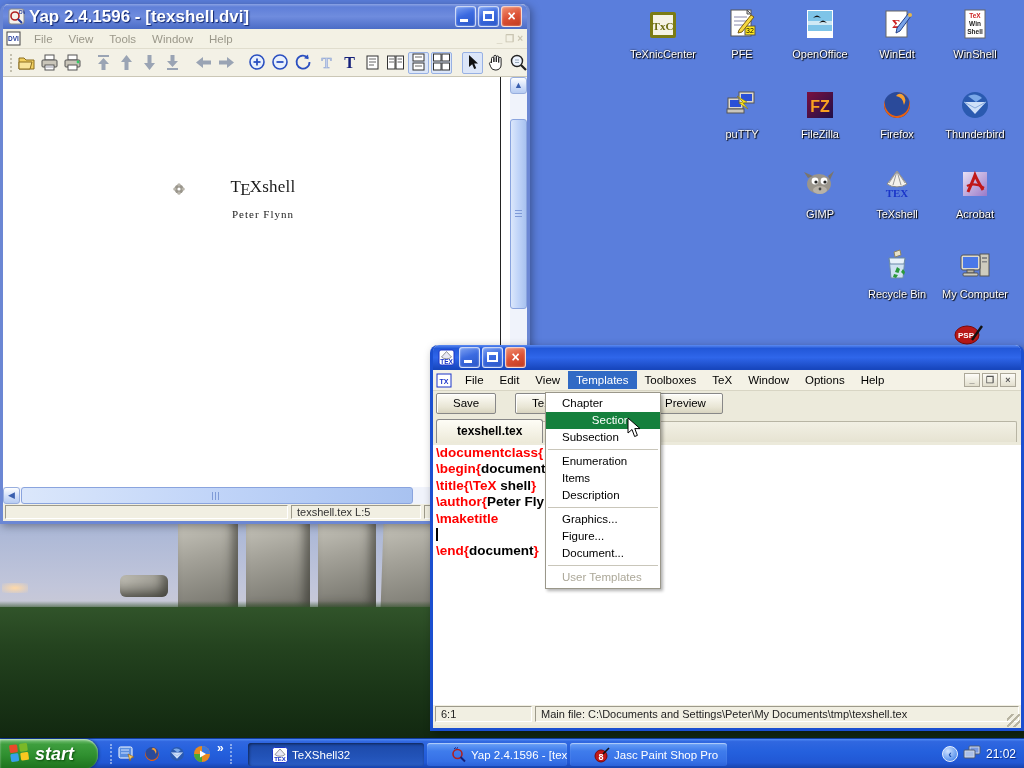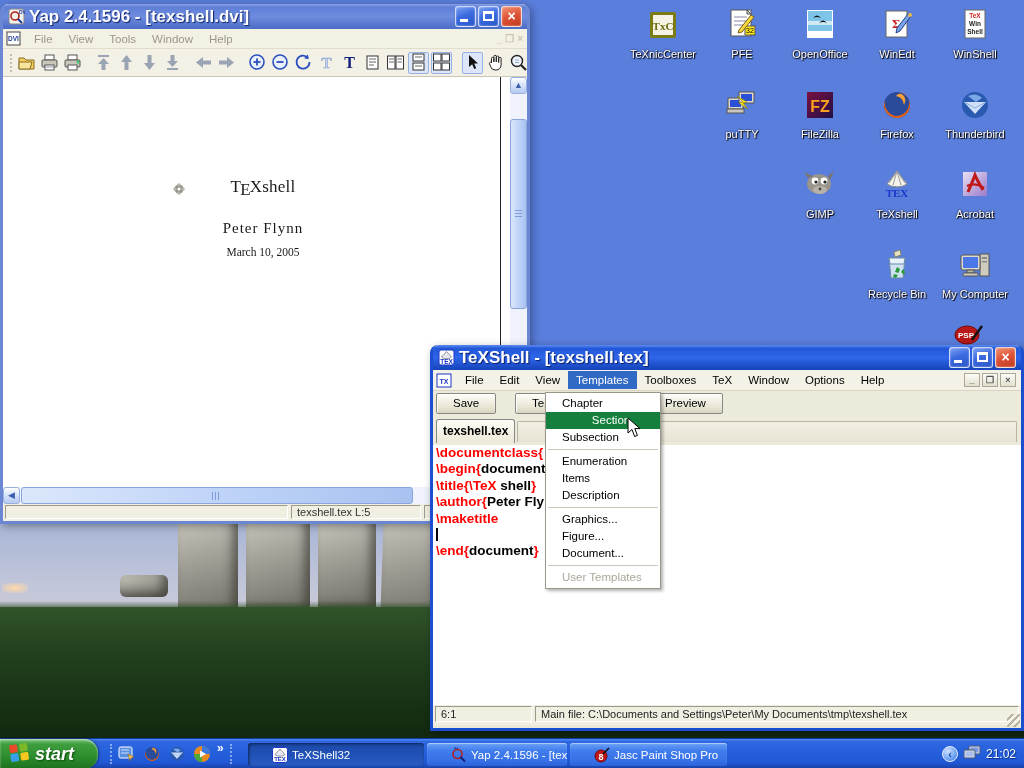--- a/index.html
+++ b/index.html
@@ -58,39 +58,39 @@
   #yap-hsb { position:absolute; left:0; top:483px; width:524px; height:17px; background:#f0f3fb; }
   #yap-hsb .sbtn { top:0; }
   #yap-corner { position:absolute; left:507px; top:483px; width:17px; height:17px; background:#f1efe2; }
   #yap-status { position:absolute; left:0; top:500px; width:524px; height:17px; background:#f1efe2; display:flex; gap:3px; padding:1px 2px; font-size:11px; color:#333; }
   .spanel { border:1px solid; border-color:#9d9a8b #fff #fff #9d9a8b; height:14px; background:#f1efe2; padding:0 5px; line-height:13px; white-space:nowrap; overflow:hidden; }
   
   #yap-doc { position:absolute; left:110px; top:100px; width:300px; text-align:center; color:#1a1a1a; font-family:"Liberation Serif", serif; }
   #doc-title { font-size:17px; letter-spacing:.2px; position:relative; }
   #doc-title .texE { display:inline-block; transform:translateY(3px); margin:0 -1px; }
   #doc-marker { position:absolute; left:60px; top:3px; }
-  #doc-author { font-size:15px; margin-top:23px; letter-spacing:1px; }
+  #doc-author { font-size:11px; margin-top:11px; letter-spacing:1px; }
   #doc-date { font-size:11.5px; margin-top:9px; }
 
   
   #txs { left:430px; top:345px; width:594px; height:386px; z-index:20; border:3px solid #1b4fd0; border-top:0;
     background:#ece9d8; box-shadow:3px 3px 10px rgba(0,0,0,.4); }
   #txs .tbar { background:linear-gradient(180deg,#5c8bf2 0%,#2257d8 14%,#2f66ea 50%,#1746bd 96%); }
   #txs-menubar { position:absolute; left:0; right:0; top:25px; height:21px; background:#f4f2e6; display:flex; align-items:center; font-size:11.5px; color:#000; border-bottom:1px solid #d8d5c4; }
   #txs-menubar .mi { padding:3px 8px; cursor:pointer; }
   #txs-menubar .mi.sel { background:#316ac5; color:#fff; }
   #txs-menubar .app-ic { width:17px; height:15px; margin:0 4px 0 3px; }
   #txs-mdi { margin-left:auto; display:flex; gap:2px; padding-right:5px; }
   .mdibtn { width:16px; height:14px; border:1px solid #aca899; background:linear-gradient(#fdfcf8,#e2dfcd); color:#555; font-size:9px; font-weight:bold; text-align:center; line-height:12px; cursor:pointer; }
   #txs-toolbar { position:absolute; left:0; right:0; top:46px; height:26px; background:#eceadb; display:flex; align-items:center; gap:14px; padding-left:6px; }
   .xbtn { height:21px; border:1px solid #888; border-radius:2px; background:linear-gradient(#fefdf8,#e8e5d4 70%,#d8d4c0); box-shadow:1px 1px 0 #fff inset; font-size:11.5px; color:#000; padding:0 16px; line-height:19px; cursor:pointer; }
   #txs-tabstrip { position:absolute; left:0; right:0; top:72px; height:28px; background:#eceadb; }
   #txs-tabrest { position:absolute; left:84px; right:4px; top:4px; height:21px; border:1px solid #b8b5a4; border-bottom:0; background:linear-gradient(#f2f0e4,#e6e3d2); border-radius:2px 2px 0 0; }
   #txs-tab { position:absolute; left:3px; top:2px; height:24px; border:1px solid #888; border-bottom:0; border-radius:3px 3px 0 0;
-    background:linear-gradient(#fefdf6,#ece9d8); font-weight:bold; font-size:12px; padding:4px 6px 0; cursor:pointer; }
+    background:linear-gradient(#fefdf6,#ece9d8); font-weight:bold; font-size:12px; padding:4px 20px 0; cursor:pointer; }
   #txs-editor { position:absolute; left:0; top:100px; width:588px; height:260px; background:#fff; overflow:hidden; cursor:text; }
   .ed-line { position:relative; height:16.4px; padding-left:3px; font-weight:bold; font-size:13.5px; line-height:16.4px; white-space:pre; }
   .ed-cmd { color:#ff0000; } .ed-arg { color:#000; }
   #ed-caret { display:inline-block; width:2px; height:13px; background:#000; vertical-align:-2px; }
   #txs-status { position:absolute; left:0; top:360px; width:588px; height:20px; background:#f1efe2; display:flex; gap:3px; padding:1px 2px; font-size:11px; color:#222; }
   #txs-grip { position:absolute; right:1px; bottom:1px; width:13px; height:13px;
     background:repeating-linear-gradient(135deg,rgba(0,0,0,0) 0 3px,#b8b4a2 3px 5px); }
 
   
   #tmenu { position:absolute; left:545px; top:392px; width:116px; z-index:30; background:#fff; border:1px solid #9a978a; box-shadow:2px 2px 3px rgba(0,0,0,.3); padding:2px 0; }
@@ -441,21 +441,20 @@
                 <circle cx="6" cy="6" r="4.6" fill="#9a968c"></circle>
                 <circle cx="6" cy="6" r="1.6" fill="#fff"></circle>
                 <circle cx="6" cy="1.8" r="1.6" fill="#b8b4aa"></circle>
                 <circle cx="6" cy="10.2" r="1.6" fill="#b8b4aa"></circle>
                 <circle cx="1.8" cy="6" r="1.6" fill="#b8b4aa"></circle>
                 <circle cx="10.2" cy="6" r="1.6" fill="#b8b4aa"></circle>
               </svg></span>
           <span>T</span><span class="texE">E</span><span>X</span><span>shell</span>
         </div>
         <div id="doc-author">Peter Flynn</div>
-        <div id="doc-date">March 10, 2005</div>
       </div>
       <div id="yap-pageline"></div>
       <div class="vsb">
         <div class="sbtn" style="top:0;">▲</div>
         <div class="sthumb" style="left:0;top:42px;width:17px;height:190px;">
             <span class="sgrip"></span>
           </div>
         <div class="sbtn" style="top:393px;">▼</div>
       </div>
     </div>
@@ -474,21 +473,20 @@
     </div>
   </div>
 
   <div id="txs" class="xpwin">
     <div class="tbar">
       <span class="ticon" id="txs-ticon"><svg width="17" height="17" viewBox="0 0 17 17">
             <rect x="1" y="1" width="15" height="15" rx="2" fill="#fff" stroke="#1a35c8"></rect>
             <path d="M8.5 2.5 L13.5 8 a6 4 0 0 1 -10 0z" fill="#e8e8f4" stroke="#555" stroke-width=".6"></path>
             <text x="8.5" y="14.5" font-size="6.5" font-weight="bold" fill="#1a35c8" text-anchor="middle">TEX</text>
           </svg></span>
-      <span class="ttext">TeXShell - [texshell.tex]</span>
       <span class="wbtns">
         <span class="wbtn">
             <span class="g-min"></span>
           </span>
         <span class="wbtn">
             <span class="g-max"></span>
           </span>
         <span class="wbtn close">
             <span class="g-x">×</span>
           </span>

